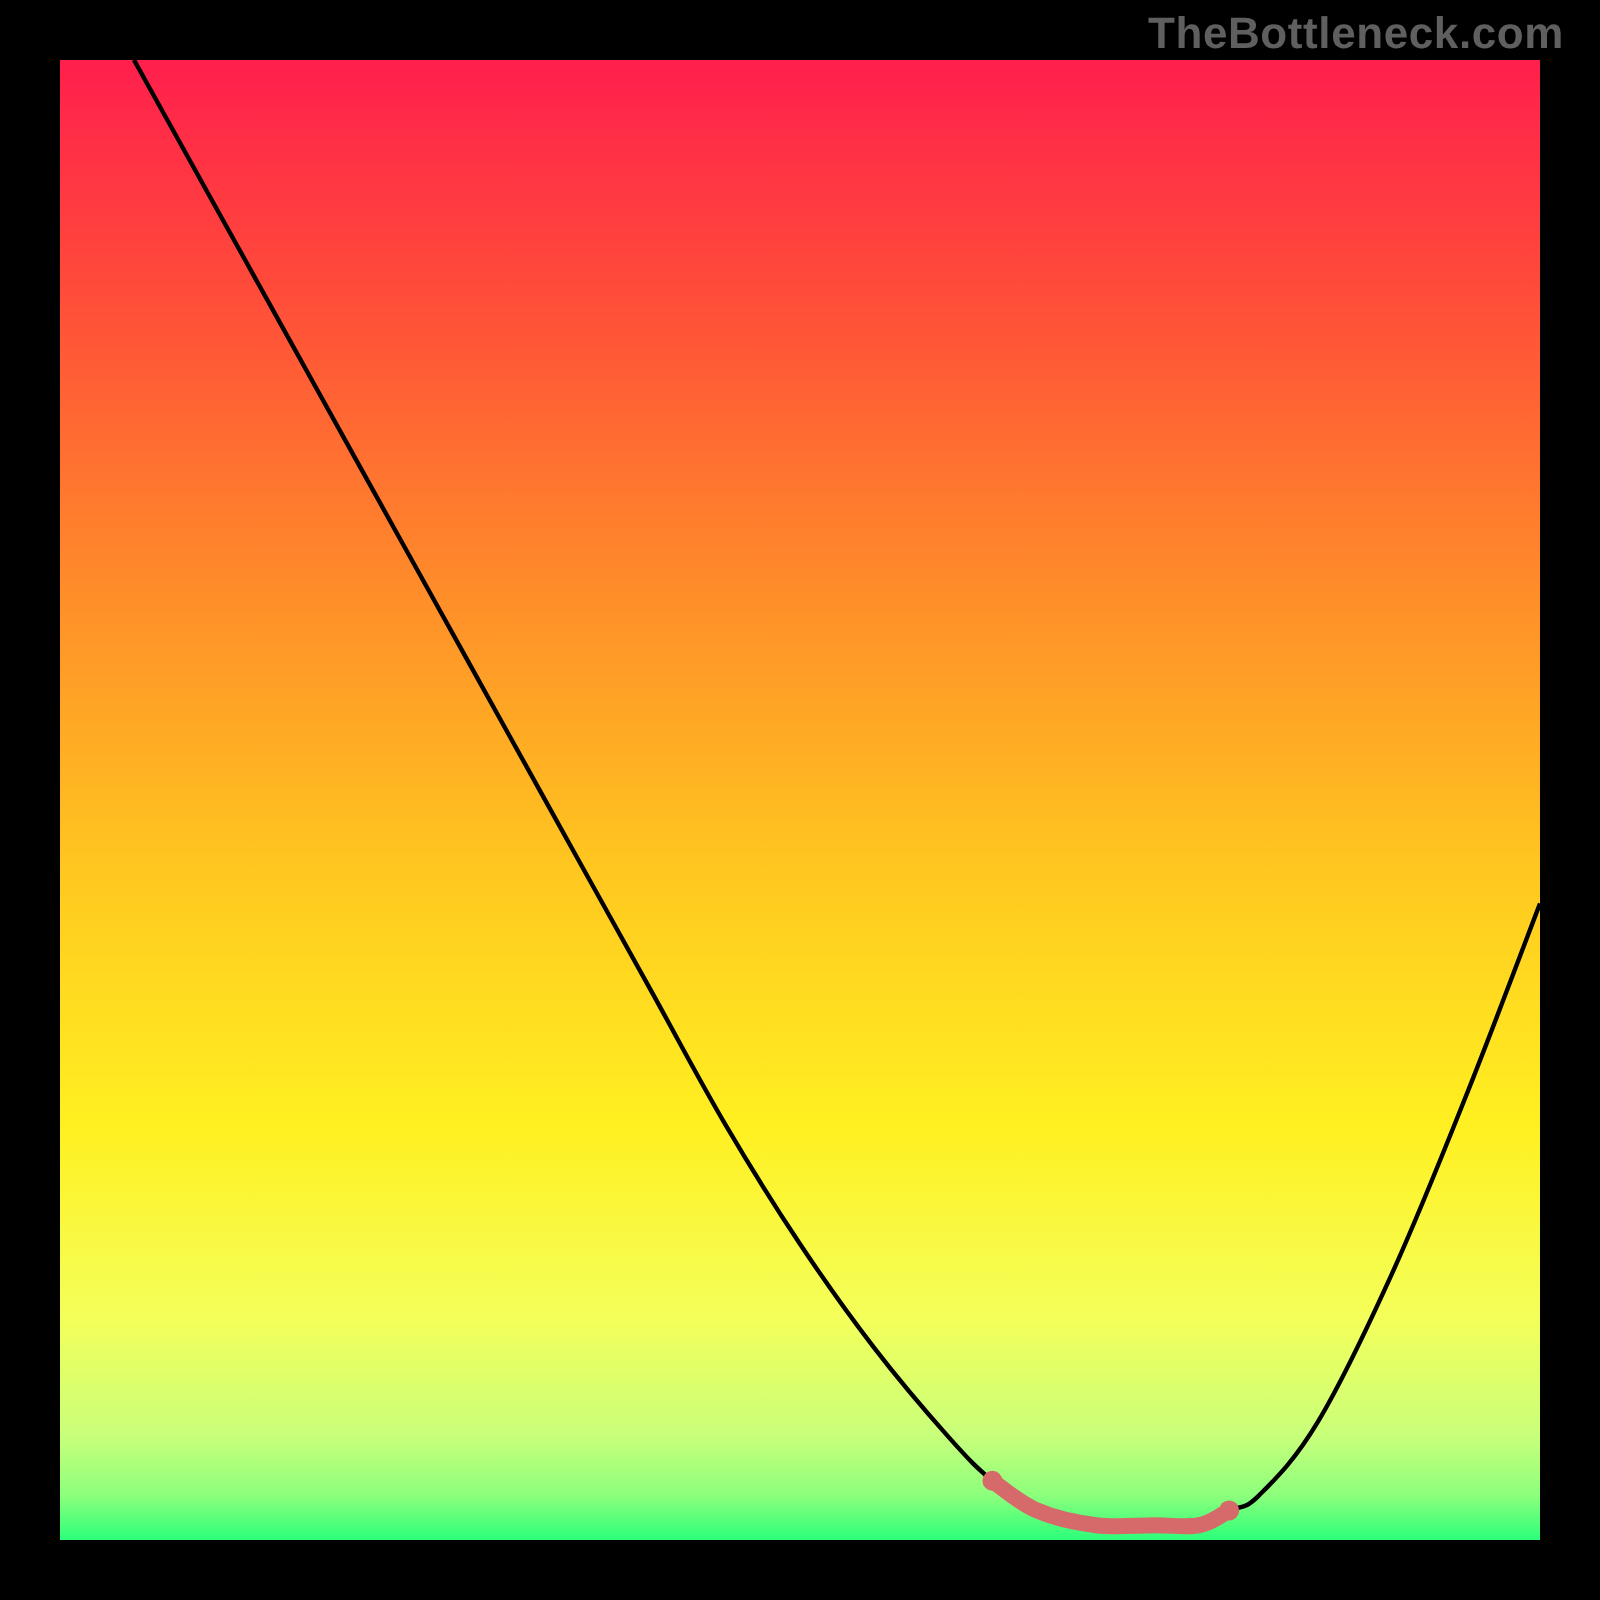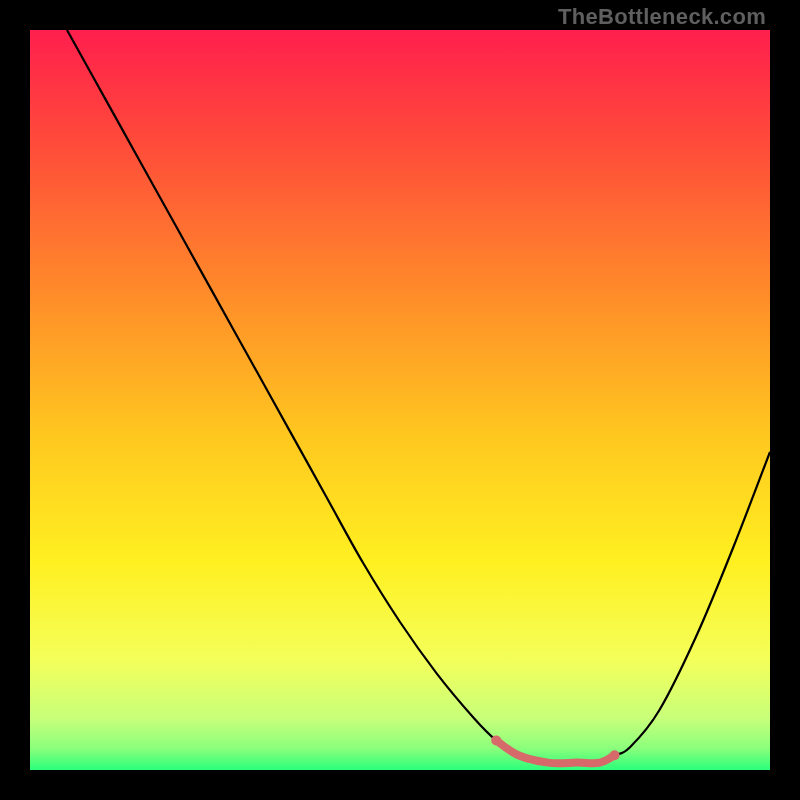--- a/index.html
+++ b/index.html
@@ -13,21 +13,21 @@
   }
   .outer {
     position: relative;
     width: 800px;
     height: 800px;
     background: #000;
   }
   .watermark {
     position: absolute;
     top: 4px;
-    right: 34px;
+    right: 18px;
     color: #5f5f5f;
     font-size: 22px;
     font-weight: 600;
     letter-spacing: 0.3px;
     z-index: 10;
     text-align: right;
   }
   .plot {
     position: absolute;
     left: 30px;

